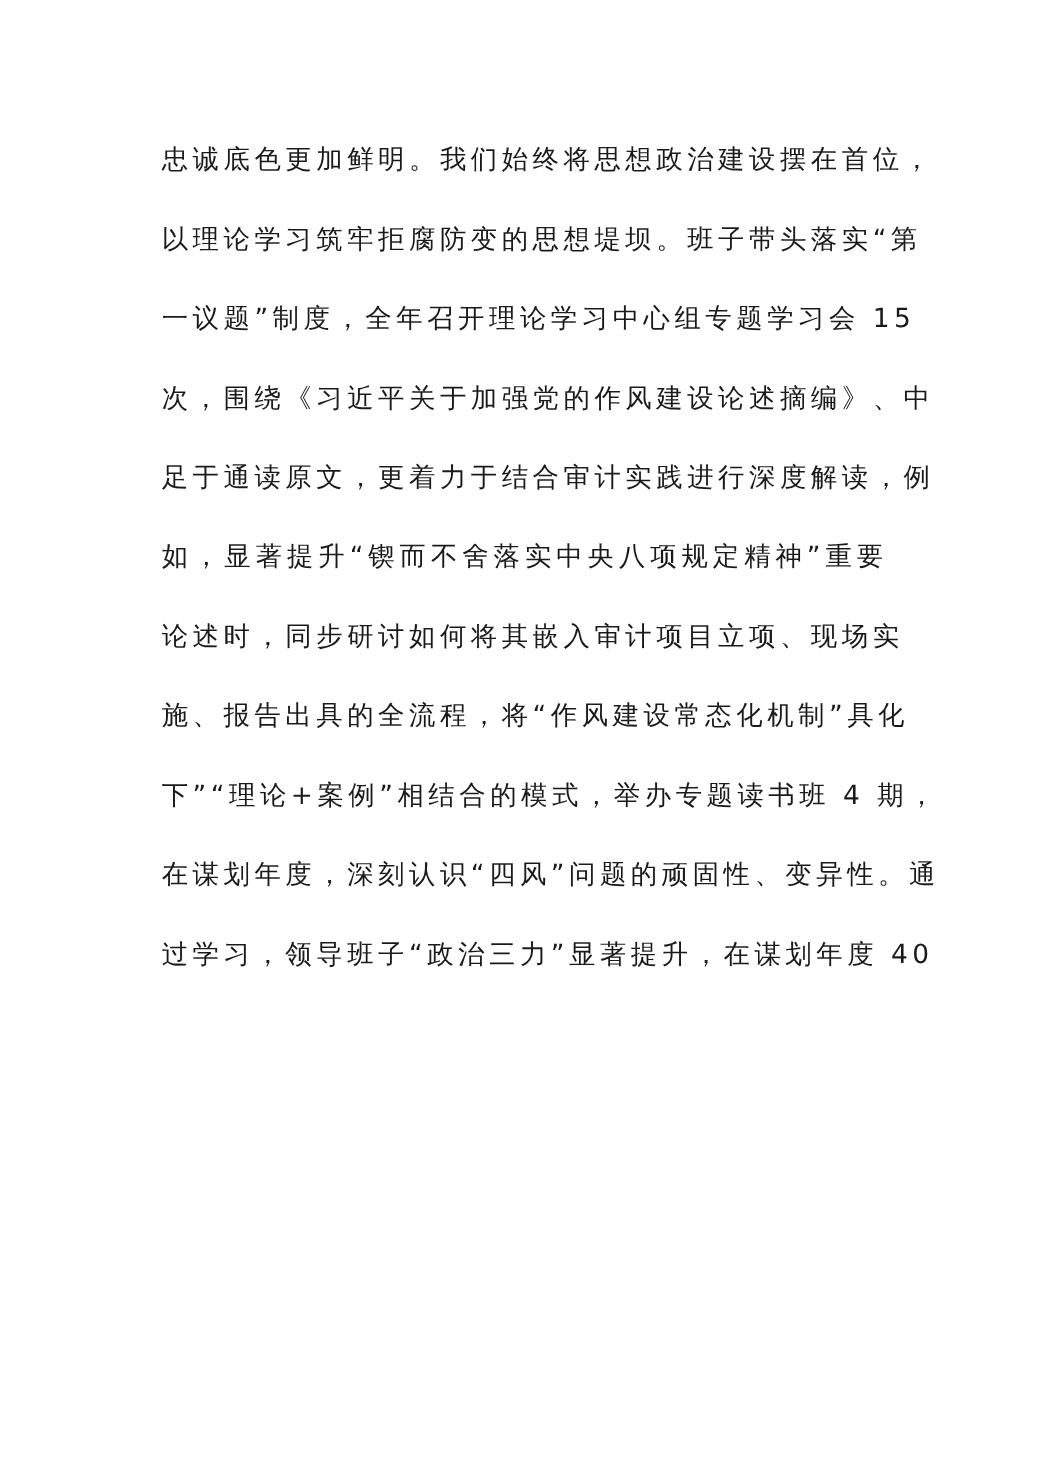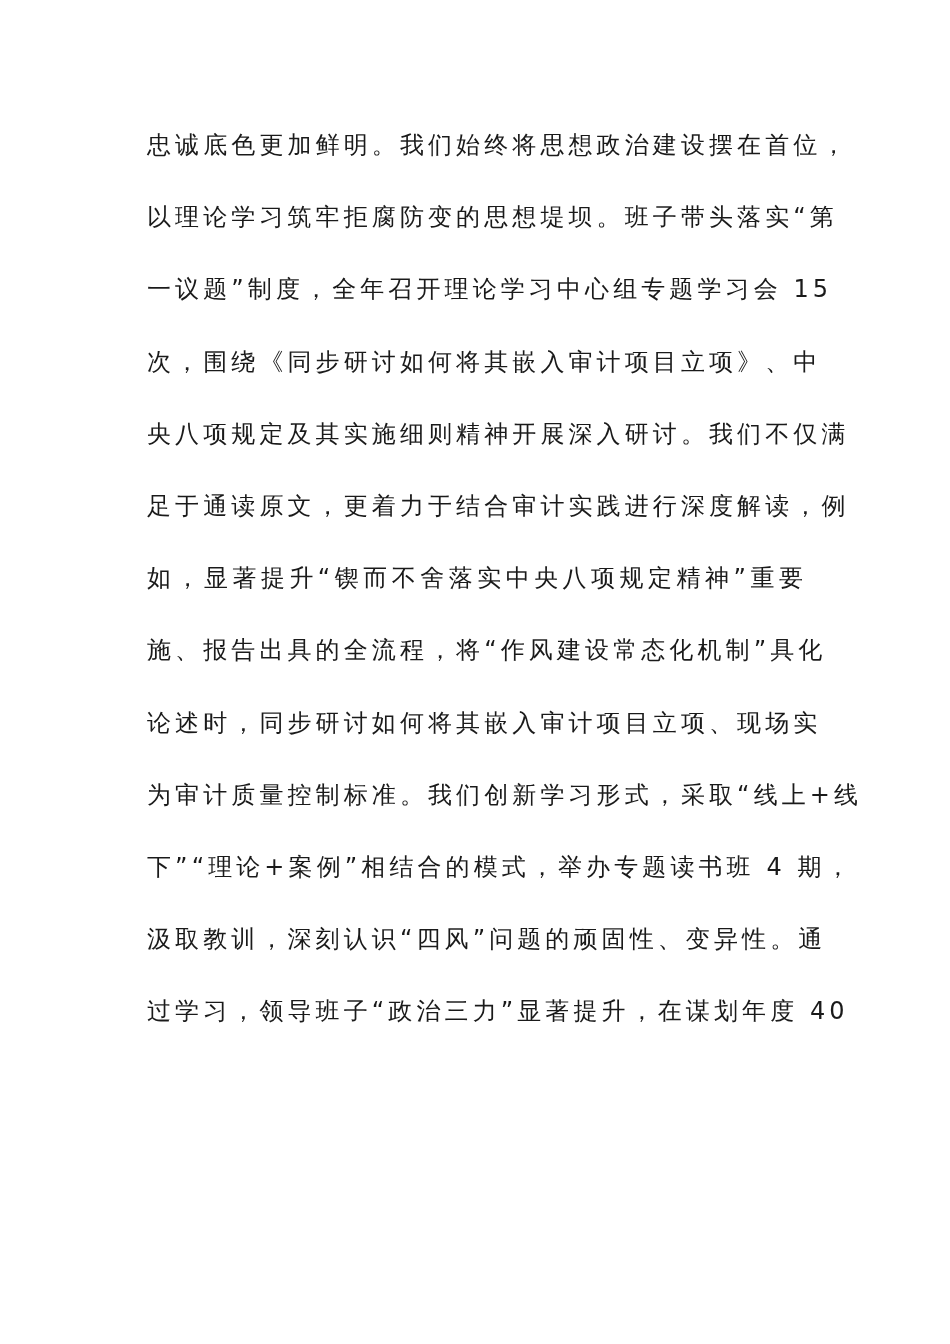--- a/index.html
+++ b/index.html
@@ -44,24 +44,22 @@
     }
   </style>
 </head>
 <body>
 
 <div class="page">
   <div class="body-text">
     <span class="line">忠诚底色更加鲜明。我们始终将思想政治建设摆在首位，</span>
     <span class="line">以理论学习筑牢拒腐防变的思想堤坝。班子带头落实“第</span>
     <span class="line">一议题”制度，全年召开理论学习中心组专题学习会 15</span>
-    <span class="line">次，围绕《同步研讨如何将其嵌入审计项目立项》、中</span>
-    <span class="line">央八项规定及其实施细则精神开展深入研讨。我们不仅满</span>
+    <span class="line">次，围绕《习近平关于加强党的作风建设论述摘编》、中</span>
     <span class="line">足于通读原文，更着力于结合审计实践进行深度解读，例</span>
     <span class="line">如，显著提升“锲而不舍落实中央八项规定精神”重要</span>
+    <span class="line">论述时，同步研讨如何将其嵌入审计项目立项、现场实</span>
     <span class="line">施、报告出具的全流程，将“作风建设常态化机制”具化</span>
-    <span class="line">论述时，同步研讨如何将其嵌入审计项目立项、现场实</span>
-    <span class="line">为审计质量控制标准。我们创新学习形式，采取“线上+线</span>
     <span class="line">下”“理论+案例”相结合的模式，举办专题读书班 4 期，</span>
-    <span class="line">汲取教训，深刻认识“四风”问题的顽固性、变异性。通</span>
+    <span class="line">在谋划年度，深刻认识“四风”问题的顽固性、变异性。通</span>
     <span class="line">过学习，领导班子“政治三力”显著提升，在谋划年度 40</span>
   </div>
 </div>
 
 </body></html>

